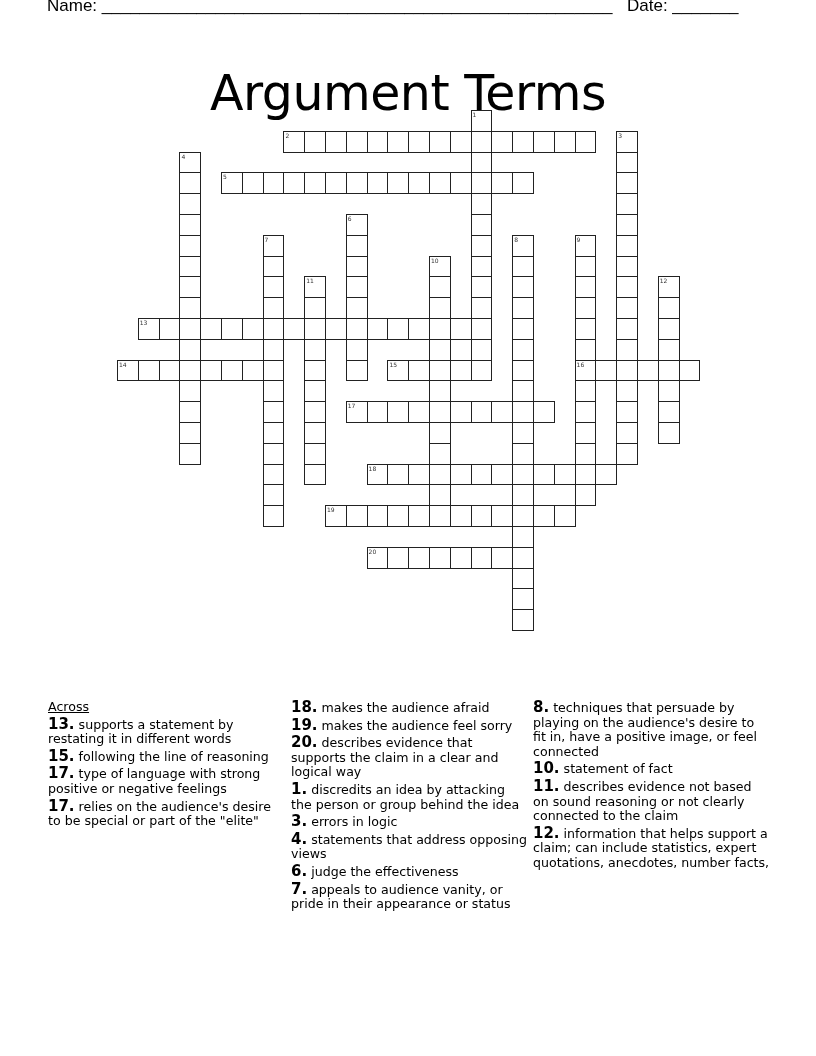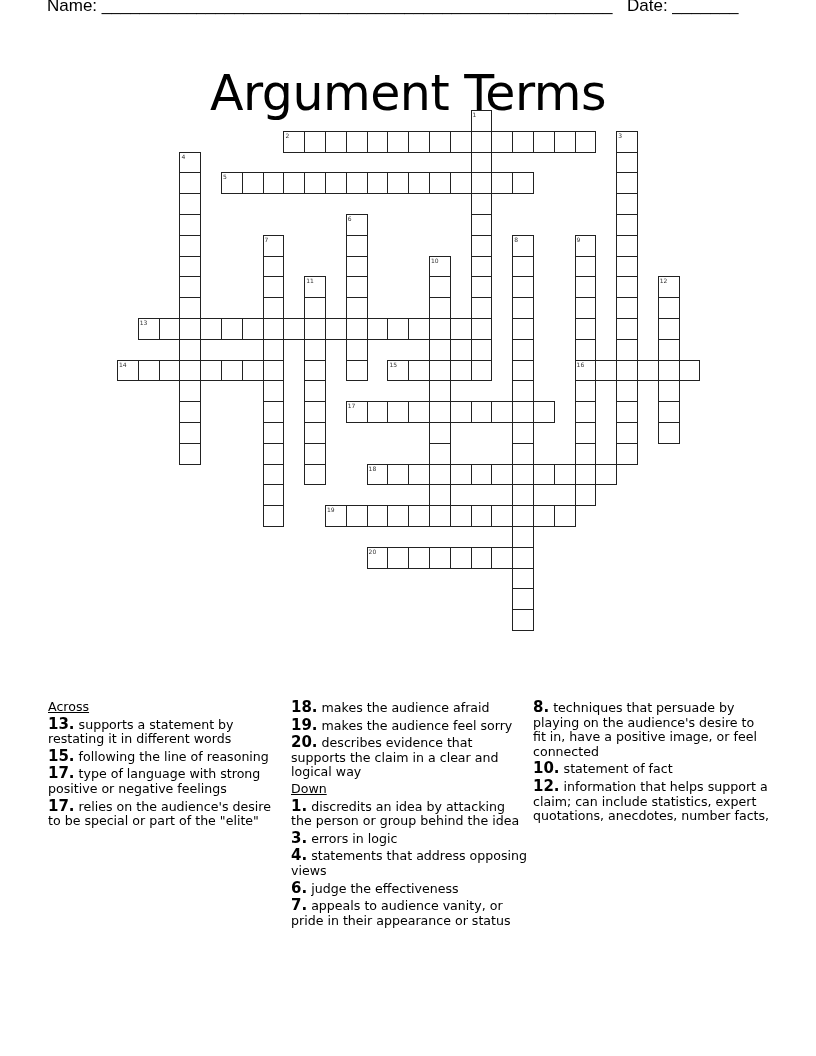--- a/index.html
+++ b/index.html
@@ -289,25 +289,25 @@
   <div class="clue"><span class="clue-num">13.</span> <span>supports a statement by restating it in different words</span></div>
   <div class="clue"><span class="clue-num">15.</span> <span>following the line of reasoning</span></div>
   <div class="clue"><span class="clue-num">17.</span> <span>type of language with strong positive or negative feelings</span></div>
   <div class="clue"><span class="clue-num">17.</span> <span>relies on the audience's desire to be special or part of the "elite"</span></div>
 </div>
 
 <div class="clues col2">
   <div class="clue"><span class="clue-num">18.</span> <span>makes the audience afraid</span></div>
   <div class="clue"><span class="clue-num">19.</span> <span>makes the audience feel sorry</span></div>
   <div class="clue"><span class="clue-num">20.</span> <span>describes evidence that supports the claim in a clear and logical way</span></div>
-  <div class="clue-heading">Down</div>
   <div class="clue"><span class="clue-num">1.</span> <span>discredits an idea by attacking the person or group behind the idea</span></div>
   <div class="clue"><span class="clue-num">3.</span> <span>errors in logic</span></div>
   <div class="clue"><span class="clue-num">4.</span> <span>statements that address opposing views</span></div>
   <div class="clue"><span class="clue-num">6.</span> <span>judge the effectiveness</span></div>
   <div class="clue"><span class="clue-num">7.</span> <span>appeals to audience vanity, or pride in their appearance or status</span></div>
 </div>
 
 <div class="clues col3">
   <div class="clue"><span class="clue-num">8.</span> <span>techniques that persuade by playing on the audience's desire to fit in, have a positive image, or feel connected</span></div>
   <div class="clue"><span class="clue-num">10.</span> <span>statement of fact</span></div>
+  <div class="clue"><span class="clue-num">11.</span> <span>describes evidence not based on sound reasoning or not clearly connected to the claim</span></div>
   <div class="clue"><span class="clue-num">12.</span> <span>information that helps support a claim; can include statistics, expert quotations, anecdotes, number facts,</span></div>
 </div>
 
 </body></html>

